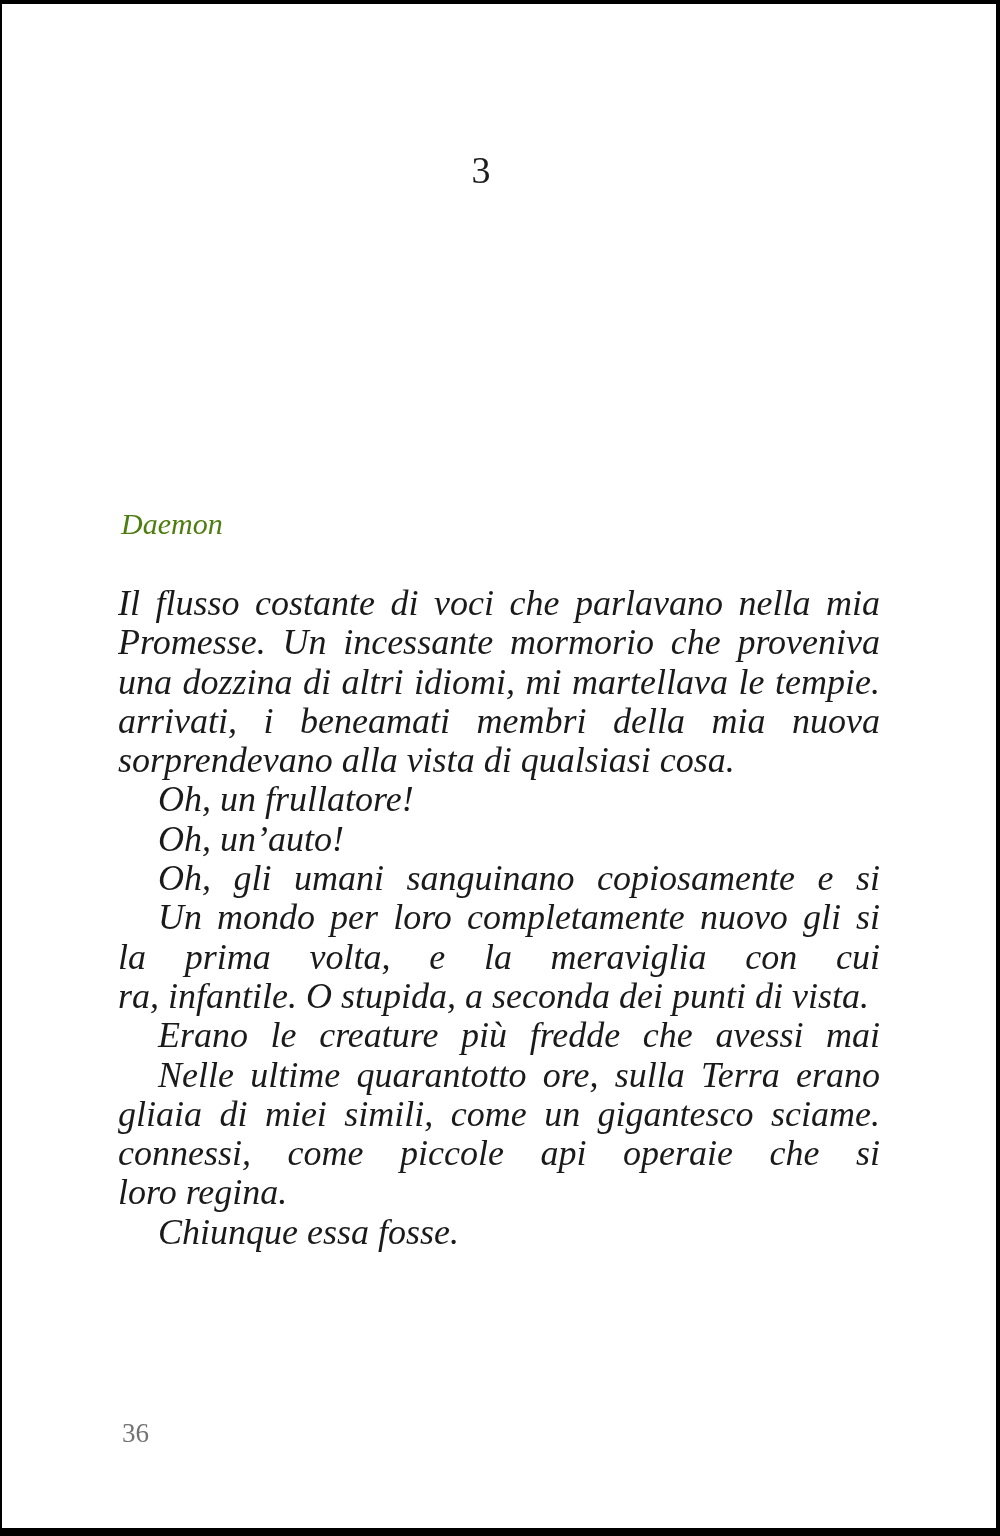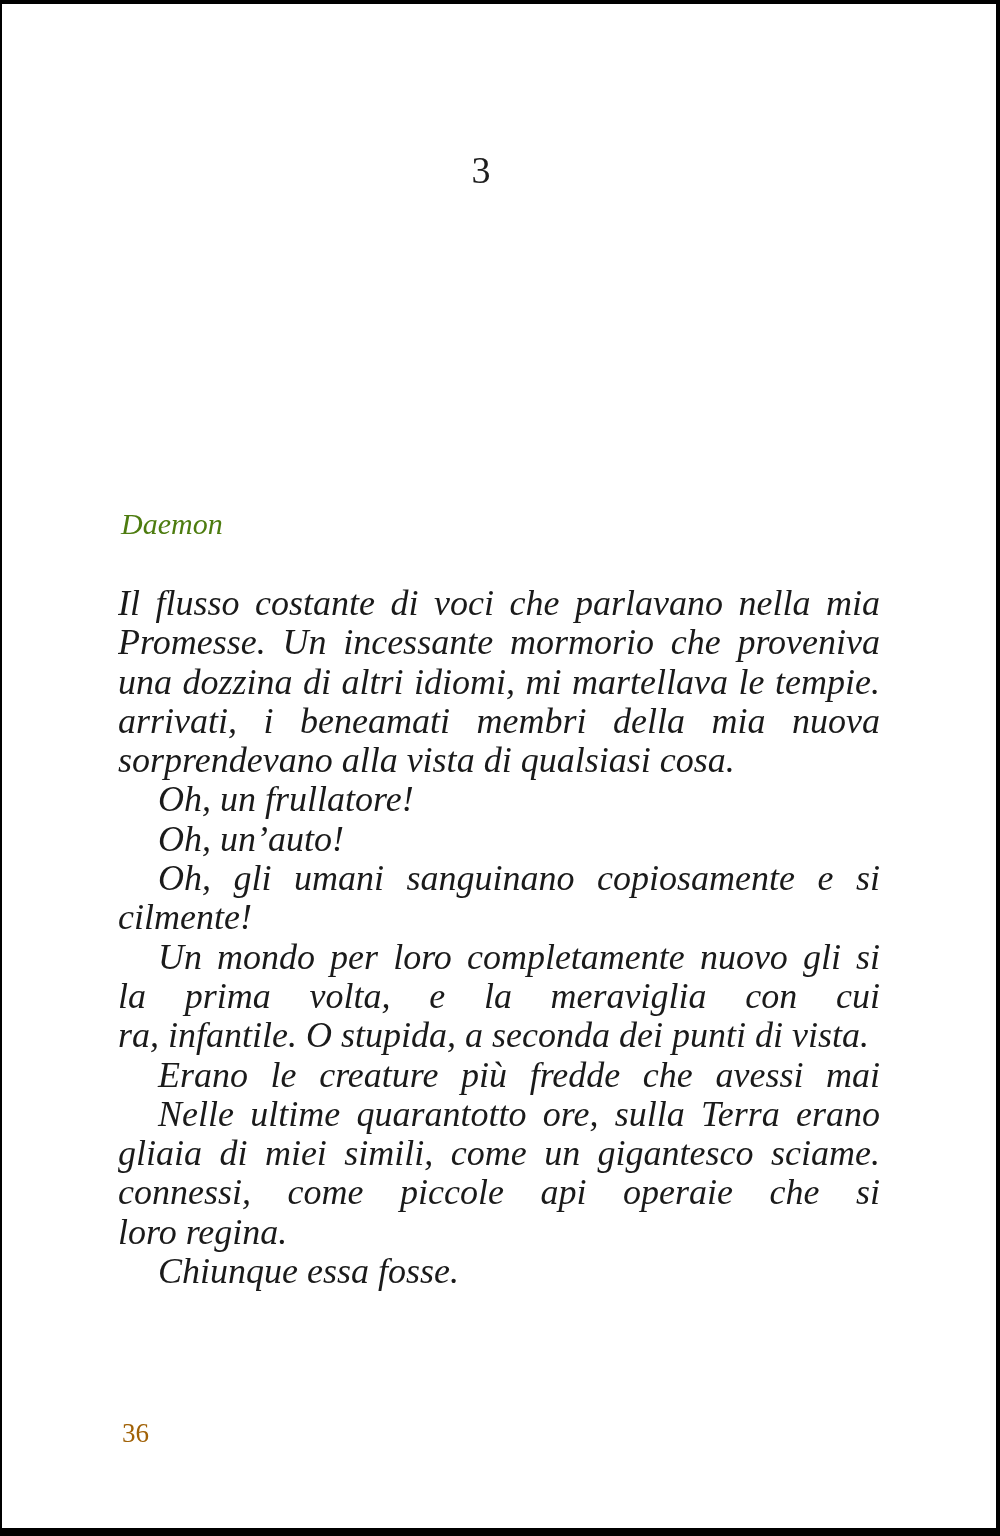--- a/index.html
+++ b/index.html
@@ -63,41 +63,40 @@
   }
   .line.indent {
     text-indent: 40px;
   }
   .page-number {
     position: absolute;
     left: 120px;
     top: 1412px;
     font-size: 27px;
     line-height: 34px;
-    color: #a16207;
+    color: #737373;
   }
 </style>
 </head>
 <body>
 
 <div class="scan-frame">
   <div class="chapter-number">3</div>
 
   <div class="section-title">Daemon</div>
 
   <div class="body-text">
       <div class="line">Il flusso costante di voci che parlavano nella mia lingua, oltre a</div>
       <div class="line">Promesse. Un incessante mormorio che proveniva dai nuovi</div>
       <div class="line">una dozzina di altri idiomi, mi martellava le tempie. Minacce.</div>
       <div class="line">arrivati, i beneamati membri della mia nuova famiglia, che si</div>
       <div class="line last">sorprendevano alla vista di qualsiasi cosa.</div>
       <div class="line last indent">Oh, un frullatore!</div>
       <div class="line last indent">Oh, un’auto!</div>
       <div class="line indent">Oh, gli umani sanguinano copiosamente e si feriscono fa-</div>
-      <div class="line last">cilmente!</div>
       <div class="line indent">Un mondo per loro completamente nuovo gli si rivelava per</div>
       <div class="line">la prima volta, e la meraviglia con cui maneggiavano gli oggetti</div>
       <div class="line last">ra, infantile. O stupida, a seconda dei punti di vista.</div>
       <div class="line last indent">Erano le creature più fredde che avessi mai prima.</div>
       <div class="line indent">Nelle ultime quarantotto ore, sulla Terra erano giunti mi-</div>
       <div class="line">gliaia di miei simili, come un gigantesco sciame. Eravamo tutti</div>
       <div class="line">connessi, come piccole api operaie che si affannavano per la</div>
       <div class="line last">loro regina.</div>
       <div class="line last indent">Chiunque essa fosse.</div>
     </div>

